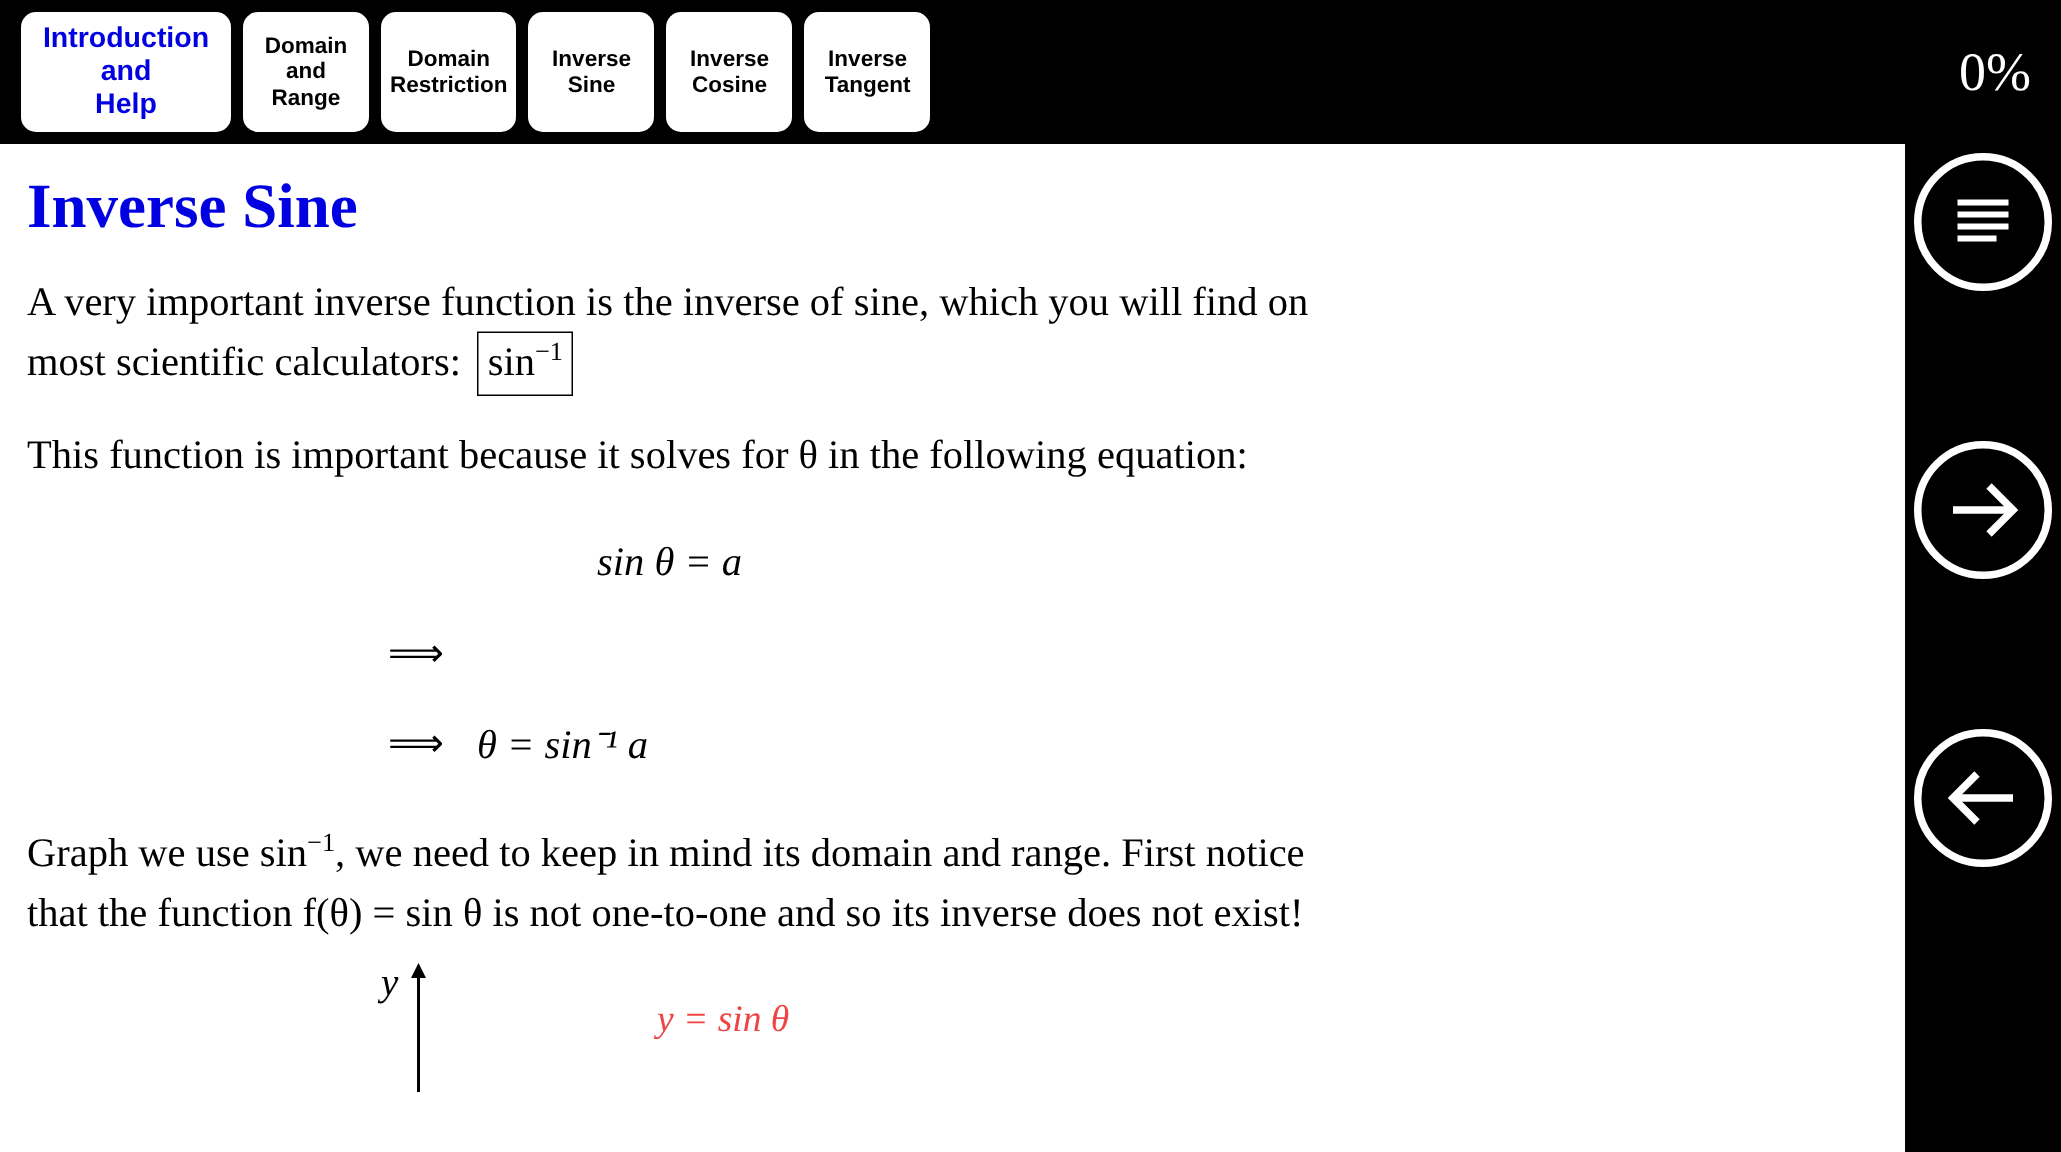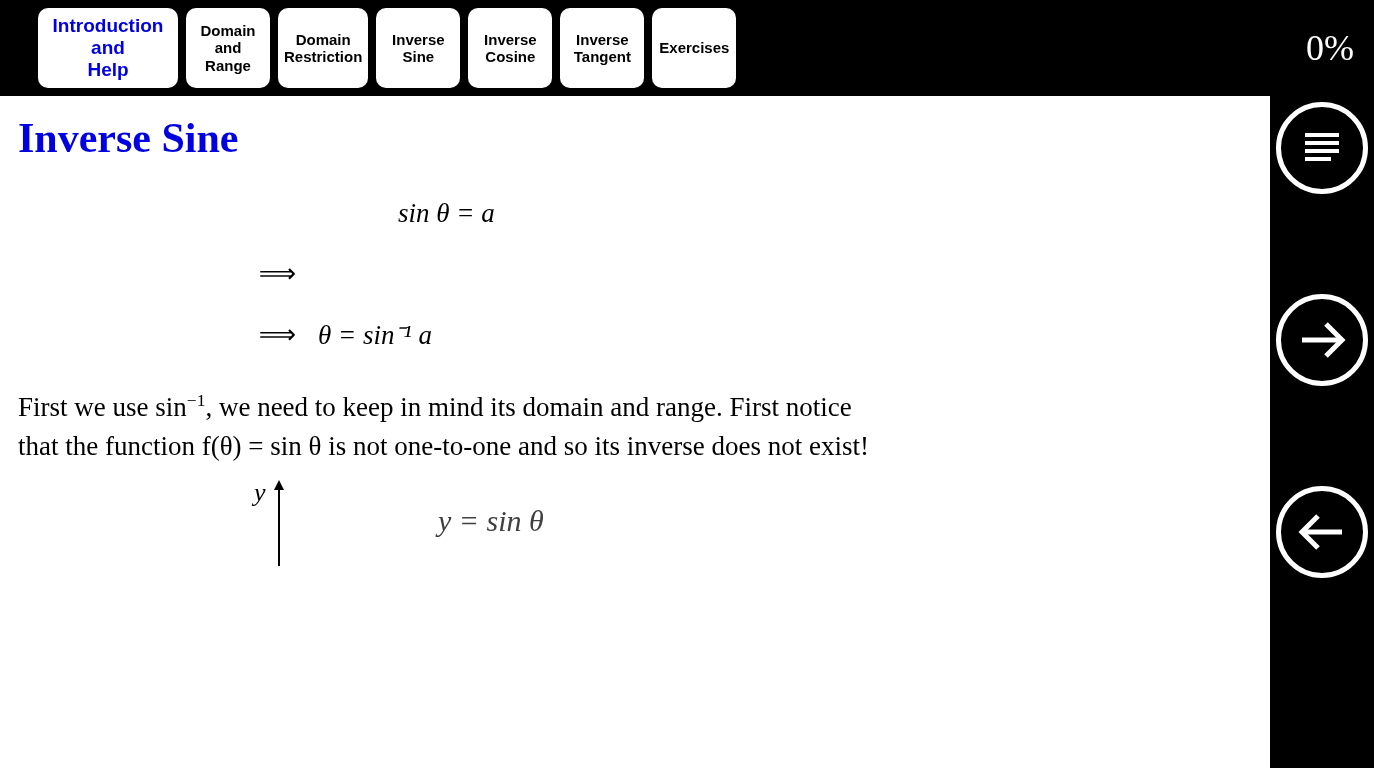--- a/index.html
+++ b/index.html
@@ -35,21 +35,21 @@
     font-family: Verdana, sans-serif;
     font-weight: bold;
     font-size: 15px;
     line-height: 1.15;
     padding: 4px 6px;
     color: #000;
     cursor: pointer;
     white-space: pre-line;
   }
   .tab.active { color: #0000e0; }
-  .tab.wide { min-width: 140px; max-width: 160px; font-size: 19px; margin-left: 24px; }
+  .tab.wide { min-width: 140px; max-width: 160px; font-size: 19px; }
   .progress {
     position: absolute;
     right: 20px;
     top: 50%;
     transform: translateY(-50%);
     color: #fff;
     font-family: "Times New Roman", serif;
     font-size: 36px;
   }
 
@@ -122,22 +122,22 @@
     top: -6px;
     width: 0; height: 0;
     border-left: 5px solid transparent;
     border-right: 5px solid transparent;
     border-bottom: 10px solid #000;
   }
   .graph-expr {
     position: absolute;
     left: 160px;
     top: 18px;
-    color: #404040;
-    font-size: 30px;
+    color: #ef4444;
+    font-size: 25px;
     font-style: italic;
   }
 
   
   .sidebar {
     position: absolute;
     top: 96px;
     right: 0;
     width: 104px;
     height: 672px;
@@ -172,45 +172,51 @@
 and
 Range</div>
       <div class="tab">Domain
 Restriction</div>
       <div class="tab">Inverse
 Sine</div>
       <div class="tab">Inverse
 Cosine</div>
       <div class="tab">Inverse
 Tangent</div>
-      <div class="tab">Exercises</div>
     </div>
   <div class="progress">0%</div>
 </div>
 
 <div class="content">
   <h1 class="page-title">Inverse Sine</h1>
 
-
+  <p class="para">
+    <span>A very important inverse function is the inverse of sine, which you will find on most scientific calculators:</span>
+    <span class="boxed">
+      <span>sin</span><sup>−1</sup>
+    </span>
+  </p>
+
+  <p class="para">This function is important because it solves for θ in the following equation:</p>
 
   <div class="math-block">
     <div class="math-row">
       <span class="math-expr first-eq italic">sin θ = a</span>
     </div>
     <div class="math-row">
       <span class="implies">⟹</span>
     </div>
     <div class="math-row">
       <span class="implies">⟹</span>
       <span class="math-expr italic">θ = sin⁻¹ a</span>
     </div>
   </div>
 
   <p class="para">
-    <span>First we use sin</span><sup>−1</sup><span>, we need to keep in mind its domain and range. First notice that the function f(θ) = sin θ is not one-to-one and so its inverse does not exist!</span>
+    <span>Graph we use sin</span><sup>−1</sup><span>, we need to keep in mind its domain and range. First notice that the function f(θ) = sin θ is not one-to-one and so its inverse does not exist!</span>
   </p>
 
   <div class="graph">
     <span class="y-label">y</span>
     <div class="y-arrow"></div>
     <div class="y-axis"></div>
     <span class="graph-expr">y = sin θ</span>
   </div>
 </div>
 

